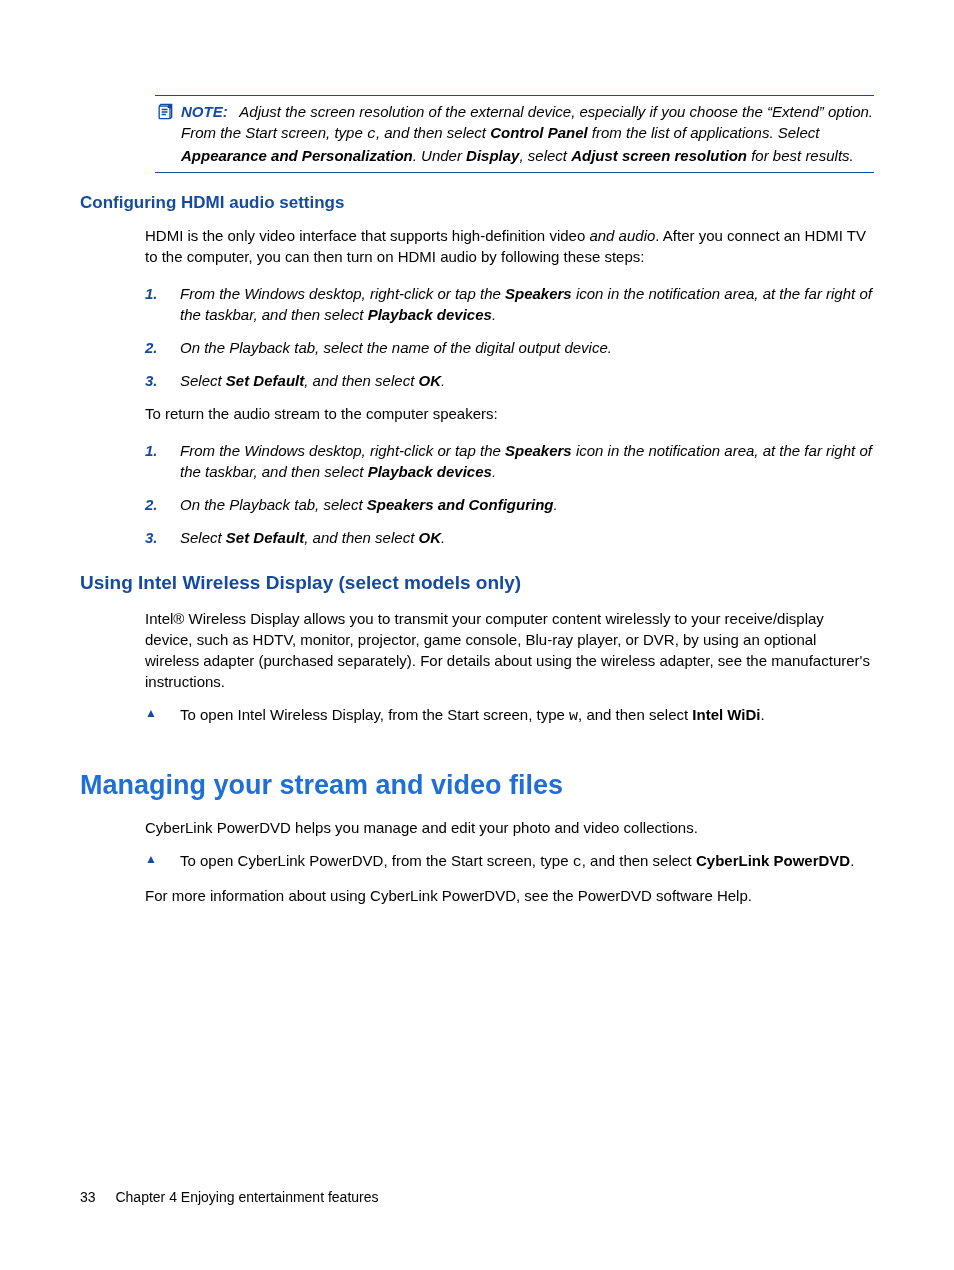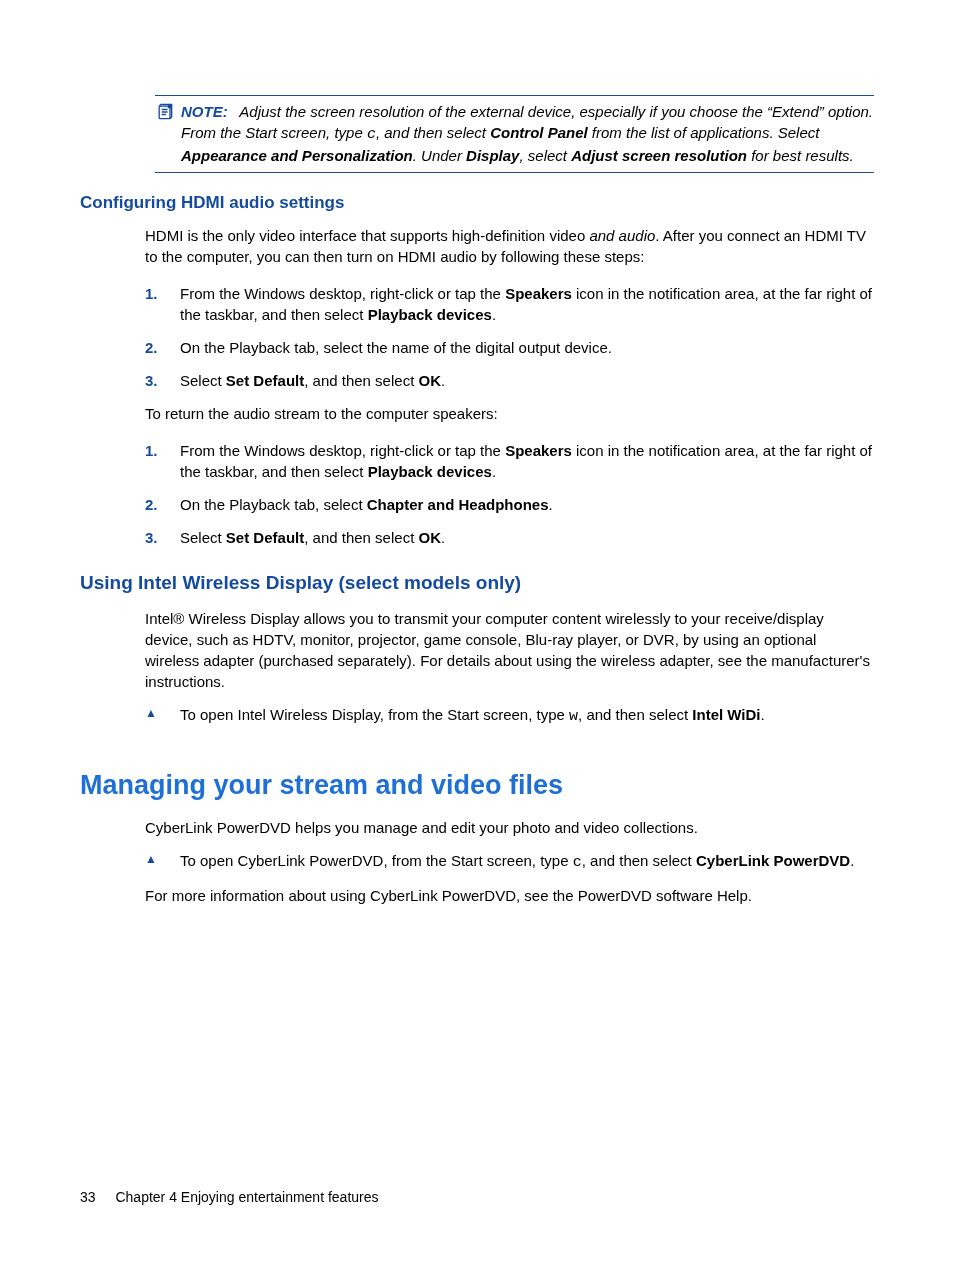--- a/index.html
+++ b/index.html
@@ -61,20 +61,21 @@
   }
   .body-indent {
     margin-left: 65px;
   }
   p { margin: 10px 0; }
   ol.numbered {
     margin: 16px 0 10px 65px;
     padding: 0;
     list-style: none;
     counter-reset: item;
+    font-style: italic;
   }
   ol.numbered > li {
     counter-increment: item;
     position: relative;
     padding-left: 35px;
     margin: 12px 0;
   }
   ol.numbered > li::before {
     content: counter(item) ".";
     position: absolute;
@@ -139,21 +140,21 @@
   <ol class="numbered">
       <li><span>From the Windows desktop, right-click or tap the </span><span style="font-weight: bold;">Speakers</span><span> icon in the notification area, at the far right of the taskbar, and then select </span><span style="font-weight: bold;">Playback devices</span><span>.</span></li>
       <li><span>On the Playback tab, select the name of the digital output device.</span></li>
       <li><span>Select </span><span style="font-weight: bold;">Set Default</span><span>, and then select </span><span style="font-weight: bold;">OK</span><span>.</span></li>
     </ol>
 
   <p class="body-indent">To return the audio stream to the computer speakers:</p>
 
   <ol class="numbered">
       <li><span>From the Windows desktop, right-click or tap the </span><span style="font-weight: bold;">Speakers</span><span> icon in the notification area, at the far right of the taskbar, and then select </span><span style="font-weight: bold;">Playback devices</span><span>.</span></li>
-      <li><span>On the Playback tab, select </span><span style="font-weight: bold;">Chapter and Headphones</span><span>.</span></li>
+      <li><span>On the Playback tab, select </span><span style="font-weight: bold;">Speakers and Configuring</span><span>.</span></li>
       <li><span>Select </span><span style="font-weight: bold;">Set Default</span><span>, and then select </span><span style="font-weight: bold;">OK</span><span>.</span></li>
     </ol>
 
   <h2 class="section-h2">Using Intel Wireless Display (select models only)</h2>
 
   <p class="body-indent">Intel® Wireless Display allows you to transmit your computer content wirelessly to your receive/display device, such as HDTV, monitor, projector, game console, Blu-ray player, or DVR, by using an optional wireless adapter (purchased separately). For details about using the wireless adapter, see the manufacturer's instructions.</p>
 
   <ul class="triangle">
       <li><span>To open Intel Wireless Display, from the Start screen, type </span><span class="mono">w</span><span>, and then select </span><span style="font-weight: bold;">Intel WiDi</span><span>.</span></li>
     </ul>

